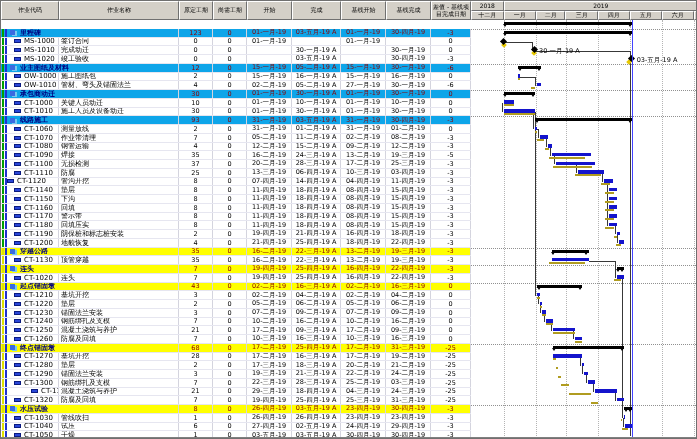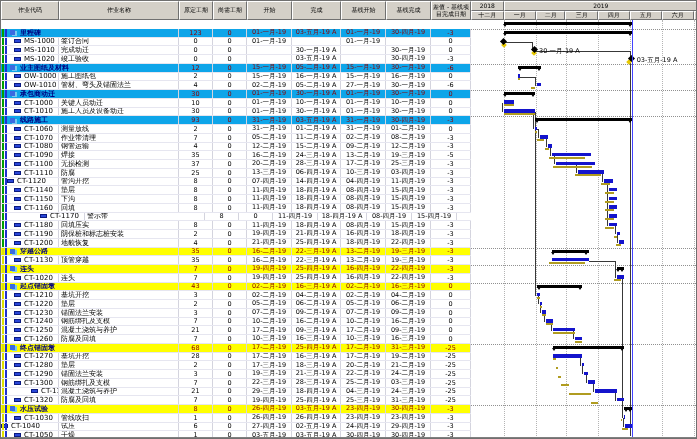--- a/index.html
+++ b/index.html
@@ -427,21 +427,21 @@
         </div>
         <div class="cell c1 lab" style="padding-left: 2px;">回填</div>
         <div class="cell c2 num">8</div>
         <div class="cell c3 num">0</div>
         <div class="cell c4 dt">11-四月-19</div>
         <div class="cell c5 dt">18-四月-19 A</div>
         <div class="cell c6 dt">08-四月-19</div>
         <div class="cell c7 dt">15-四月-19</div>
         <div class="cell c8 num">-3</div>
       </div>
-      <div class="trow arow" style="top: 192.5px; padding-left: 26px;">
+      <div class="trow arow" style="top: 192.5px;">
         <div class="vband" style="left: 1px; background: rgb(0, 160, 0);"></div>
         <div class="vband" style="left: 4px; background: rgb(32, 48, 208);"></div>
         <div class="cell c0" style="padding-left: 13px;">
           <div class="act-icon"></div>
           <div class="lab">CT-1170</div>
         </div>
         <div class="cell c1 lab" style="padding-left: 2px;">警示带</div>
         <div class="cell c2 num">8</div>
         <div class="cell c3 num">0</div>
         <div class="cell c4 dt">11-四月-19</div>
@@ -809,21 +809,21 @@
         <div class="cell c3 num">0</div>
         <div class="cell c4 dt">26-四月-19</div>
         <div class="cell c5 dt">26-四月-19 A</div>
         <div class="cell c6 dt">23-四月-19</div>
         <div class="cell c7 dt">23-四月-19</div>
         <div class="cell c8 num">-3</div>
       </div>
       <div class="trow arow" style="top: 402.5px;">
         <div class="vband" style="left: 1px; background: rgb(224, 224, 0);"></div>
         <div class="vband" style="left: 4px; background: rgb(32, 48, 208);"></div>
-        <div class="cell c0" style="">
+        <div class="cell c0" style="padding-left: 13px;">
           <div class="act-icon"></div>
           <div class="lab">CT-1040</div>
         </div>
         <div class="cell c1 lab" style="padding-left: 2px;">试压</div>
         <div class="cell c2 num">6</div>
         <div class="cell c3 num">0</div>
         <div class="cell c4 dt">27-四月-19</div>
         <div class="cell c5 dt">02-五月-19 A</div>
         <div class="cell c6 dt">24-四月-19</div>
         <div class="cell c7 dt">29-四月-19</div>

